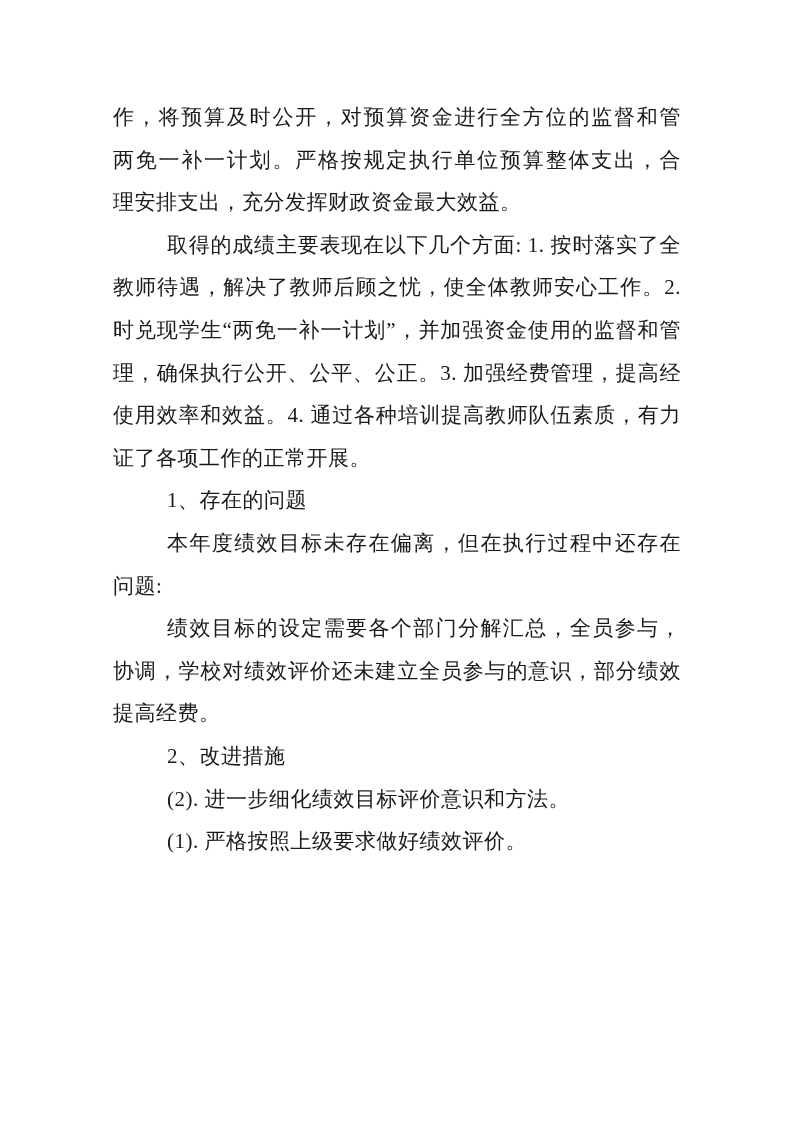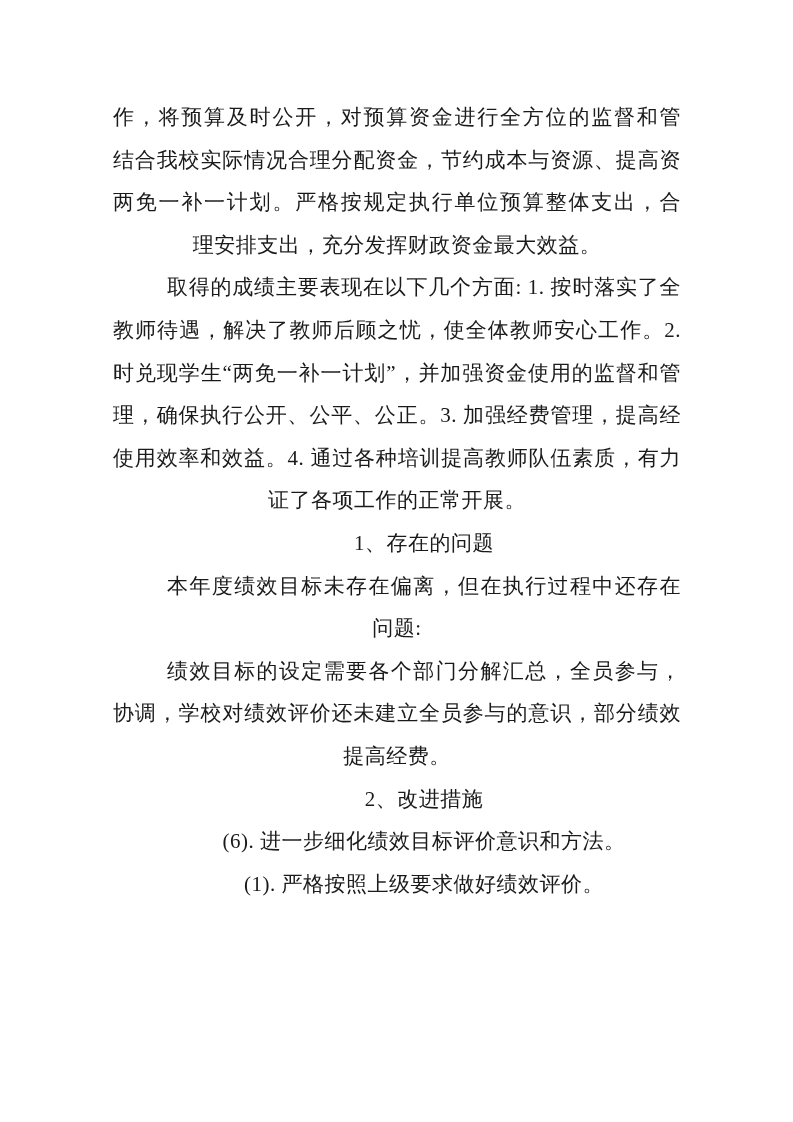--- a/index.html
+++ b/index.html
@@ -20,52 +20,51 @@
     position: absolute;
     left: 113px;
     top: 96px;
     width: 568px;
   }
   .line {
     font-size: 21px;
     line-height: 42.6px;
     height: 42.6px;
     overflow: hidden;
-    text-align: center;
+    text-align: left;
     letter-spacing: 0.5px;
     color: #1a1a1a;
   }
   .line.fill {
     text-align: justify;
     text-align-last: justify;
   }
   .line.indent {
     text-indent: 54px;
   }
   .line.heading {
   }
 </style>
 </head>
 <body>
 
 <div class="page">
   <div class="page-text">
       <div class="line fill">作，将预算及时公开，对预算资金进行全方位的监督和管理。</div>
-      <div class="line fill">结合我校实际情况合理分配资金，节约成本与资源、提高资</div>
       <div class="line fill">两免一补一计划。严格按规定执行单位预算整体支出，合</div>
       <div class="line">理安排支出，充分发挥财政资金最大效益。</div>
       <div class="line indent fill">取得的成绩主要表现在以下几个方面: 1. 按时落实了全体</div>
       <div class="line fill">教师待遇，解决了教师后顾之忧，使全体教师安心工作。2. 按</div>
       <div class="line fill">时兑现学生“两免一补一计划”，并加强资金使用的监督和管</div>
       <div class="line fill">理，确保执行公开、公平、公正。3. 加强经费管理，提高经费</div>
       <div class="line fill">使用效率和效益。4. 通过各种培训提高教师队伍素质，有力保</div>
       <div class="line">证了各项工作的正常开展。</div>
       <div class="line indent heading">1、存在的问题</div>
       <div class="line indent fill">本年度绩效目标未存在偏离，但在执行过程中还存在下列</div>
       <div class="line">问题:</div>
       <div class="line indent fill">绩效目标的设定需要各个部门分解汇总，全员参与，相互</div>
       <div class="line fill">协调，学校对绩效评价还未建立全员参与的意识，部分绩效目</div>
       <div class="line">提高经费。</div>
       <div class="line indent heading">2、改进措施</div>
-      <div class="line indent">(6). 进一步细化绩效目标评价意识和方法。</div>
+      <div class="line indent">(2). 进一步细化绩效目标评价意识和方法。</div>
       <div class="line indent">(1). 严格按照上级要求做好绩效评价。</div>
     </div>
 </div>
 
 </body></html>

